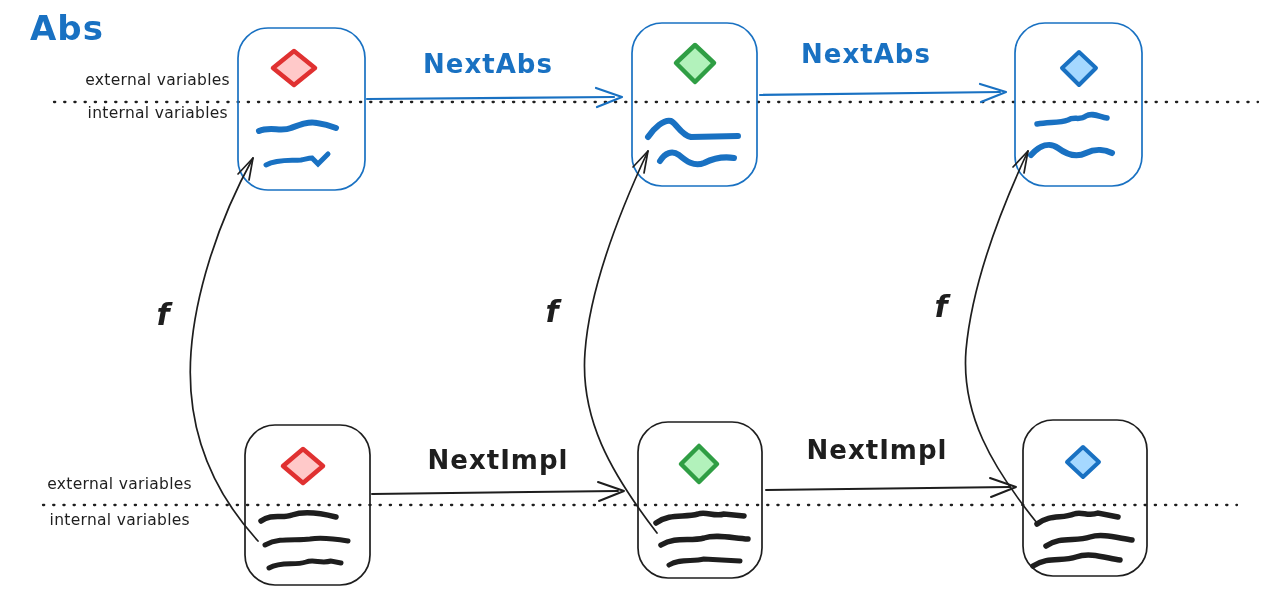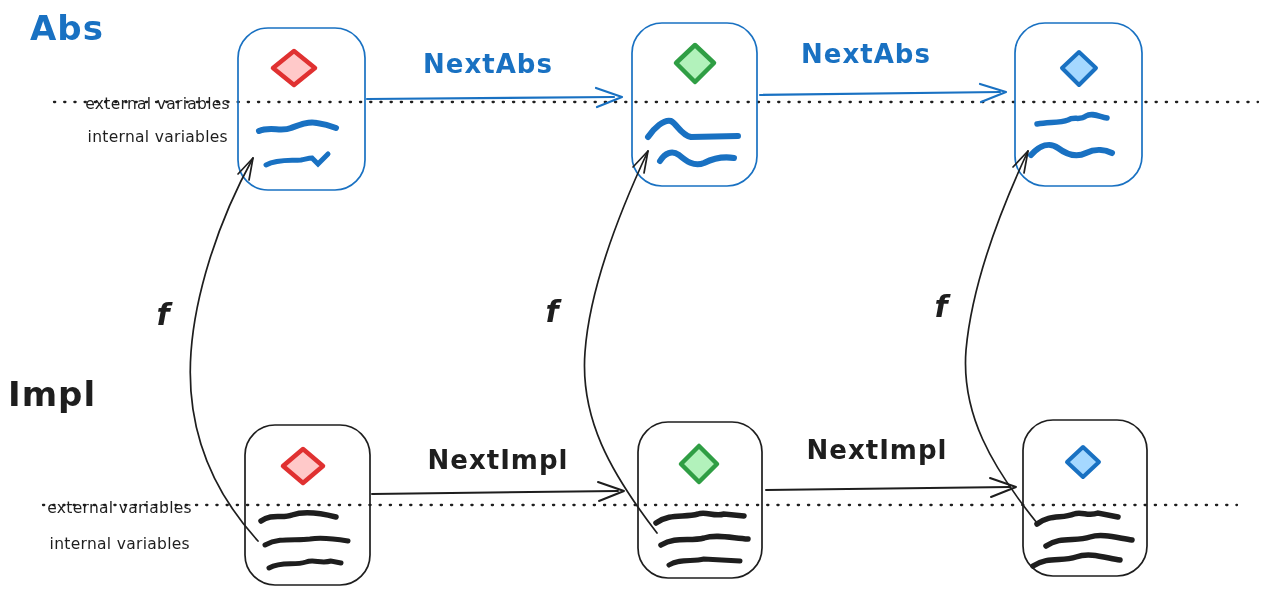--- a/index.html
+++ b/index.html
@@ -5,21 +5,21 @@
   html,body{margin:0;padding:0;background:#fff;}
   #stage{position:relative;width:1275px;height:593px;background:var(--background,#fff);
          font-family:"DejaVu Sans",sans-serif;overflow:hidden;}
   #draw{position:absolute;left:0;top:0;}
   .lbl{position:absolute;white-space:nowrap;line-height:1.1;}
   .abs-text{color:var(--abs-stroke,#1971c2);}
   .impl-text{color:var(--impl-stroke,#1e1e1e);}
   .title{font-size:34px;font-weight:600;letter-spacing:1px;}
   .trans{font-size:26px;font-weight:600;transform:translateX(-50%);letter-spacing:1px;}
   .flabel{font-size:30px;font-weight:600;font-style:italic;transform:translateX(-50%);}
-  .varlbl{font-size:15.5px;font-weight:500;text-align:right;letter-spacing:.3px;margin-top:24px;}
+  .varlbl{font-size:15.5px;font-weight:500;text-align:right;letter-spacing:.3px;}
   .abs-line{stroke:var(--abs-stroke,#1971c2);}
   .impl-line{stroke:var(--impl-stroke,#1e1e1e);}
   svg *{vector-effect:none;}
 </style>
 </head>
 <body>
 
 <div id="stage">
 
   <svg id="draw" width="1275" height="593" viewBox="0 0 1275 593">
@@ -97,21 +97,20 @@
       <path d="M657 533 C610 472 580 418 585 352 C589 297 613 226 648 151"></path>
       <path d="M633 167 L648 151 L644 173"></path>
     </g>
     <g fill="none" class="impl-line" stroke-width="1.7" stroke-linecap="round" stroke-linejoin="round">
       <path d="M1037 523 C992 467 961 414 966 350 C971 295 994 224 1028 151"></path>
       <path d="M1013 167 L1028 151 L1024 173"></path>
     </g>
   </svg>
 
   <div class="lbl title abs-text" style="left:30px;top:10px">Abs</div>
-  <div class="lbl title impl-text" style="left:8px;top:376px">Impl</div>
 
   <div class="lbl varlbl impl-text" style="left:80px;top:72px;width:150px">external variables</div>
   <div class="lbl varlbl impl-text" style="left:80px;top:105px;width:148px">internal variables</div>
   <div class="lbl varlbl impl-text" style="left:44px;top:476px;width:148px">external variables</div>
   <div class="lbl varlbl impl-text" style="left:44px;top:512px;width:146px">internal variables</div>
 
   <div class="lbl trans abs-text" style="left:488px;top:50px">NextAbs</div>
   <div class="lbl trans abs-text" style="left:866px;top:40px">NextAbs</div>
   <div class="lbl trans impl-text" style="left:498px;top:446px">NextImpl</div>
   <div class="lbl trans impl-text" style="left:877px;top:436px">NextImpl</div>

